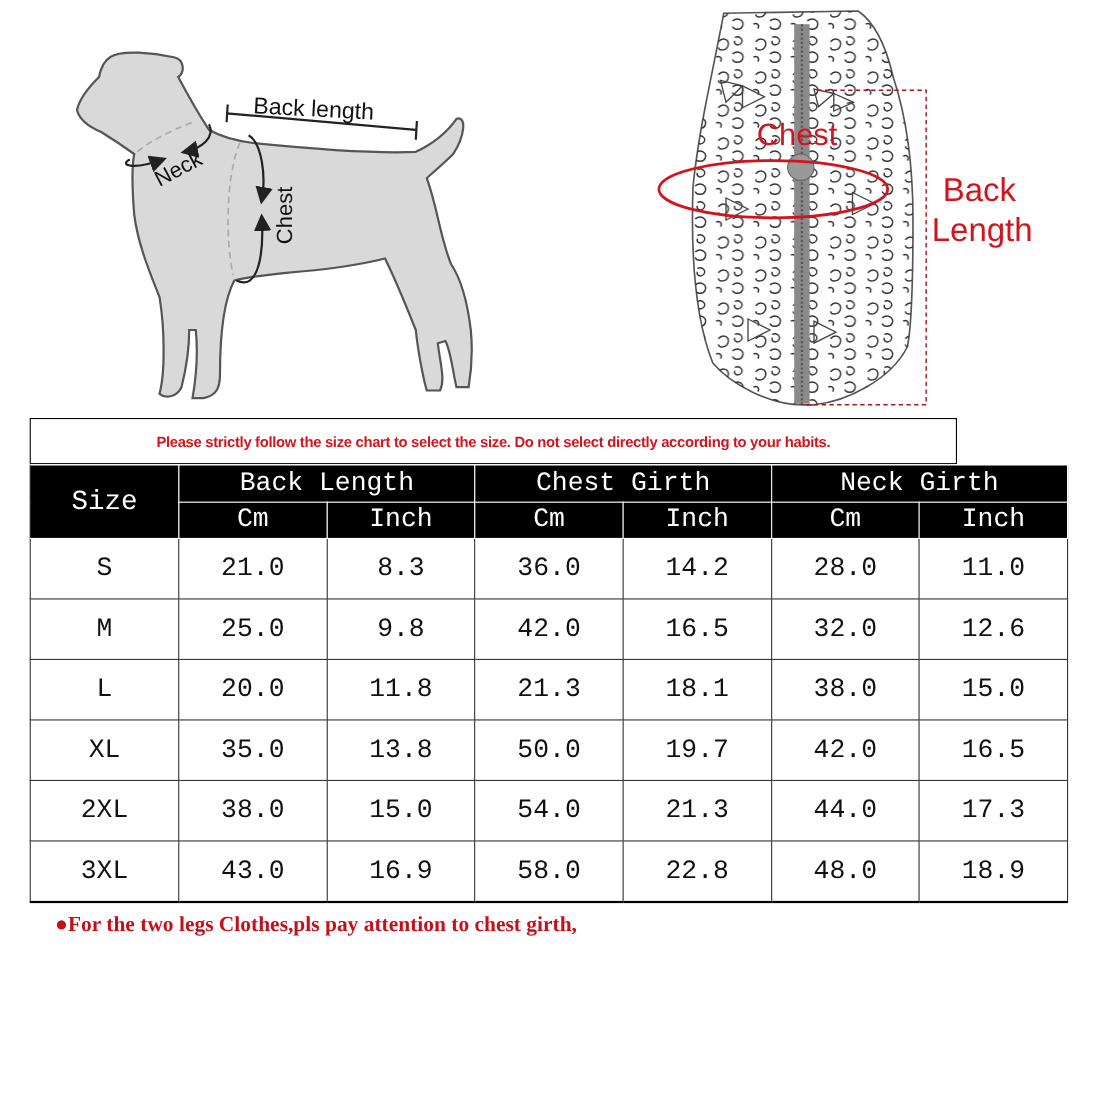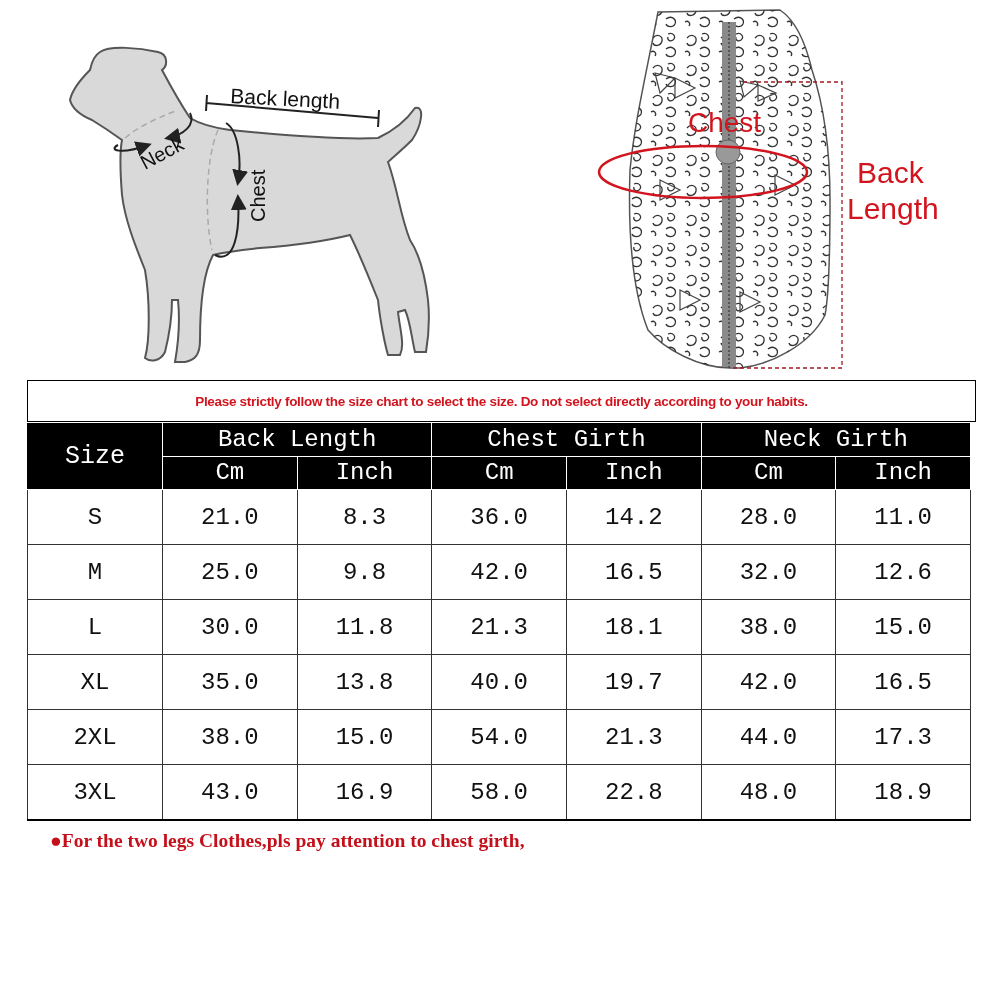--- a/index.html
+++ b/index.html
@@ -1,21 +1,21 @@
 <!DOCTYPE html>
 <html><head>
 <meta charset="utf-8">
 <style>
   html, body { margin:0; padding:0; background:#ffffff; }
   body { width:1000px; height:1000px; position:relative; overflow:hidden; font-family:"Liberation Sans", sans-serif; }
 
   .dog-panel { position:absolute; left:0; top:0; width:500px; height:375px; }
   .coat-panel { position:absolute; left:580px; top:0; width:420px; height:375px; }
 
-  .notice { position:absolute; left:27px; top:380px; width:949px; height:42px; border:1.5px solid #000; box-sizing:border-box;
+  .notice { position:absolute; left:27px; top:380px; width:843px; height:42px; border:1.5px solid #000; box-sizing:border-box;
             display:flex; align-items:center; justify-content:center; color:#d2141e; font-weight:bold; font-size:13.5px; letter-spacing:-0.3px; }
 
   table.size-table { position:absolute; left:27px; top:422px; width:944px; border-collapse:collapse; table-layout:fixed;
                      font-family:"Liberation Mono", "DejaVu Sans Mono", monospace; }
   table.size-table col.c0 { width:135px; }
   table.size-table th { background:#000; color:#fff; font-weight:normal; font-size:24px; border:1px solid #fff; padding:0; }
   table.size-table th.size-h { font-size:25px; border-left:1.5px solid #000; }
   table.size-table thead tr.grp th { height:33px; line-height:33px; }
   table.size-table thead tr.unit th { height:32px; line-height:32px; }
   table.size-table td { height:54px; text-align:center; font-size:24px; color:#111; border:1.5px solid #333; padding:0; }
@@ -136,32 +136,32 @@
       <td>M</td>
       <td>25.0</td>
       <td>9.8</td>
       <td>42.0</td>
       <td>16.5</td>
       <td>32.0</td>
       <td>12.6</td>
     </tr>
     <tr>
       <td>L</td>
-      <td>30.0</td>
+      <td>20.0</td>
       <td>11.8</td>
       <td>21.3</td>
       <td>18.1</td>
       <td>38.0</td>
       <td>15.0</td>
     </tr>
     <tr>
       <td>XL</td>
       <td>35.0</td>
       <td>13.8</td>
-      <td>40.0</td>
+      <td>50.0</td>
       <td>19.7</td>
       <td>42.0</td>
       <td>16.5</td>
     </tr>
     <tr>
       <td>2XL</td>
       <td>38.0</td>
       <td>15.0</td>
       <td>54.0</td>
       <td>21.3</td>

